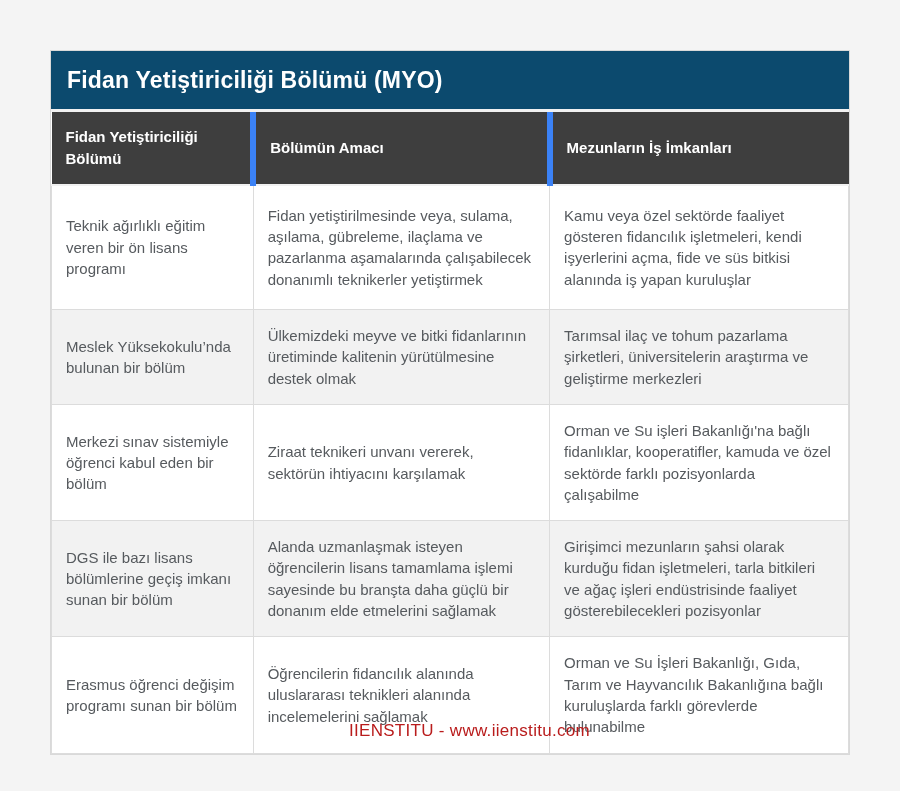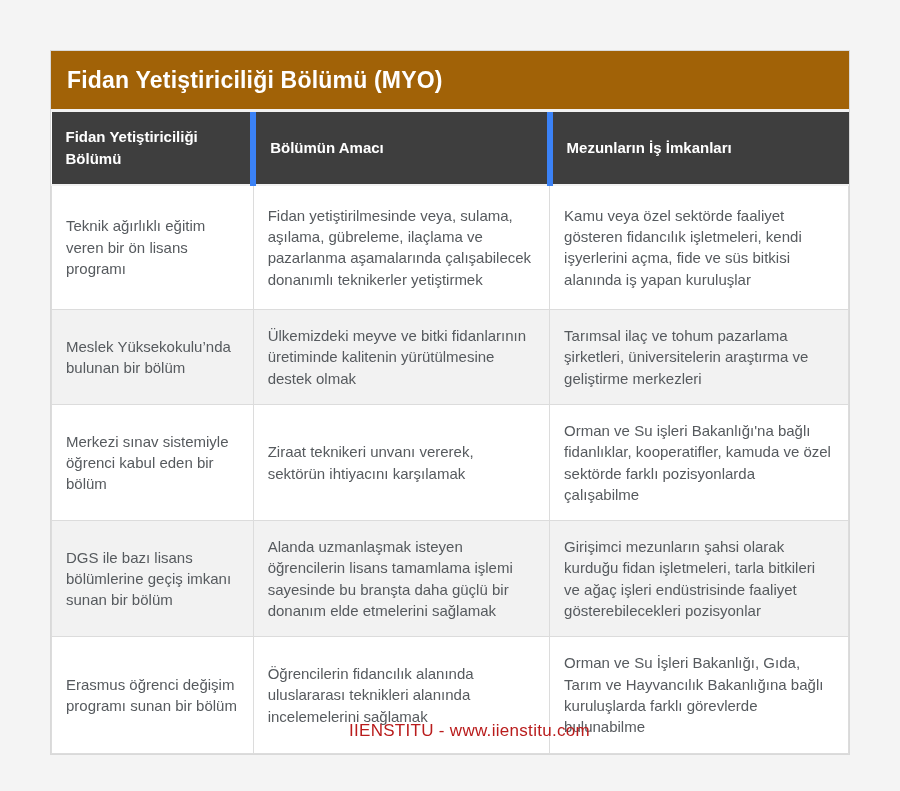--- a/index.html
+++ b/index.html
@@ -14,21 +14,21 @@
     width: 900px; height: 791px;
   }
   .card {
     position: absolute;
     left: 50px; top: 50px;
     width: 800px;
     background: #ffffff;
     border: 1px solid #d9d9d9;
   }
   .title-bar {
-    background: #a16207;
+    background: #0c4a6e;
     color: #ffffff;
     font-size: 23px;
     font-weight: bold;
     padding: 16px 16px 15px 16px;
     letter-spacing: 0.2px;
     border-bottom: 3px solid #f1f1f1;
   }
   table.program-table {
     width: 100%;
     border-collapse: collapse;

